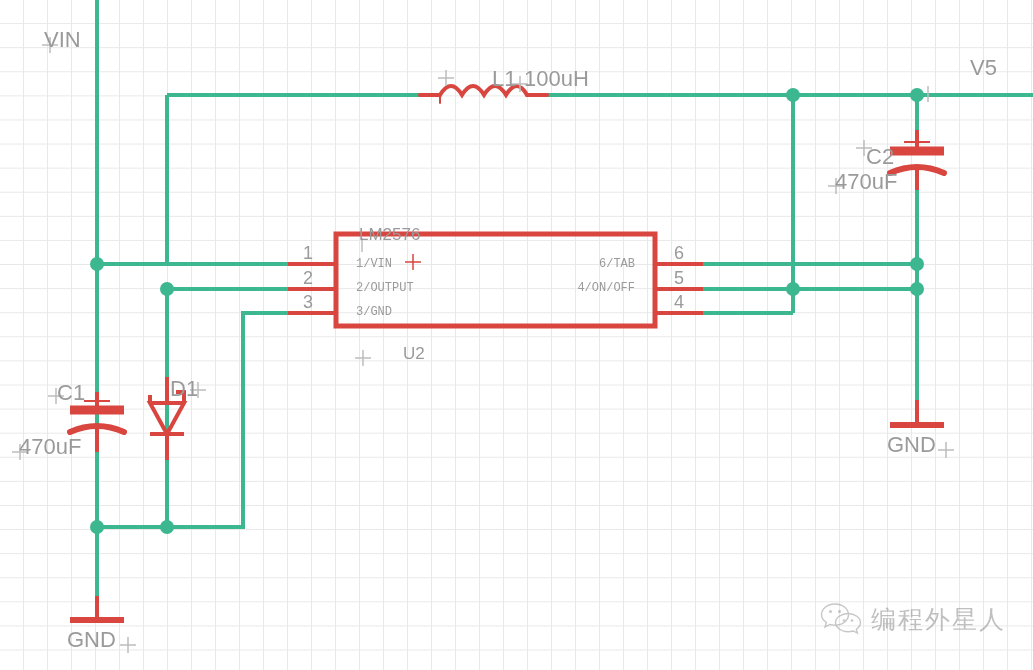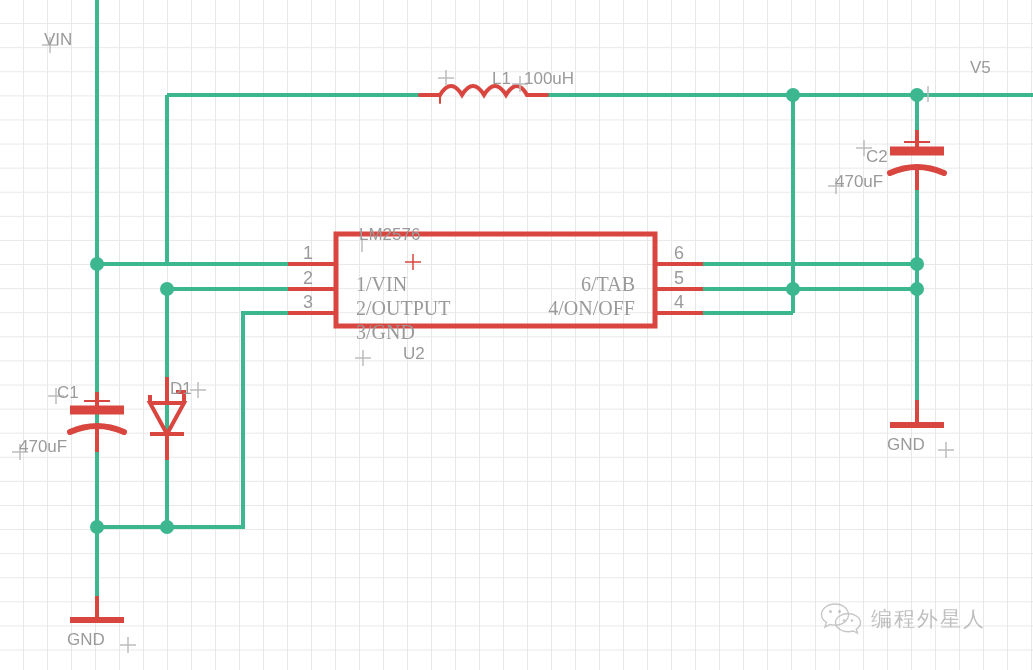--- a/index.html
+++ b/index.html
@@ -27,60 +27,59 @@
     position: absolute;
     left: 0;
     top: 0;
     width: 1033px;
     height: 670px;
   }
   .lbl {
     position: absolute;
     color: #9a9a9a;
     font-family: "Liberation Sans", sans-serif;
-    font-size: 17px;
+    font-size: 22px;
     line-height: 20px;
     white-space: nowrap;
     letter-spacing: 0px;
   }
   .lbl-sm {
     font-size: 17px;
     line-height: 17px;
   }
   .pinnum {
     position: absolute;
     color: #9a9a9a;
     font-size: 18px;
     line-height: 18px;
     font-family: "Liberation Sans", sans-serif;
   }
   .pinname {
     position: absolute;
     color: #9a9a9a;
-    font-size: 20px;
+    font-size: 12px;
     line-height: 20px;
-    font-family: Liberation Serif, serif;
+    font-family: Liberation Mono, monospace;
     white-space: nowrap;
-    margin-top: 20px;
   }
   .pinname.right {
     text-align: right;
   }
   #watermark {
     position: absolute;
     left: 820px;
     top: 602px;
     display: flex;
     align-items: center;
     gap: 9px;
     opacity: 0.55;
   }
   #watermark .wm-text {
     color: #8d8d8d;
-    font-size: 21px;
+    font-size: 25px;
     line-height: 25px;
     font-family: "DejaVu Sans", sans-serif;
     letter-spacing: 2px;
     white-space: nowrap;
   }
 </style>
 </head>
 <body>
 
 <div id="canvas">

